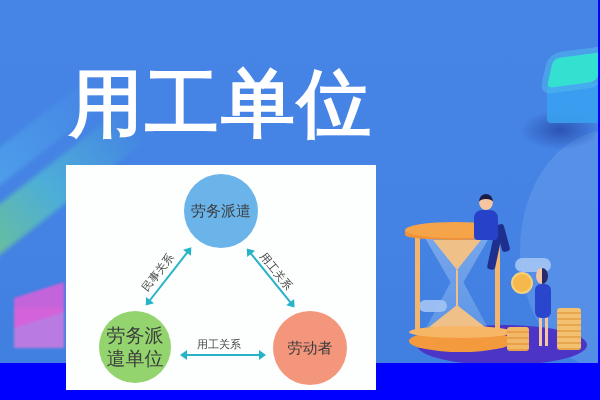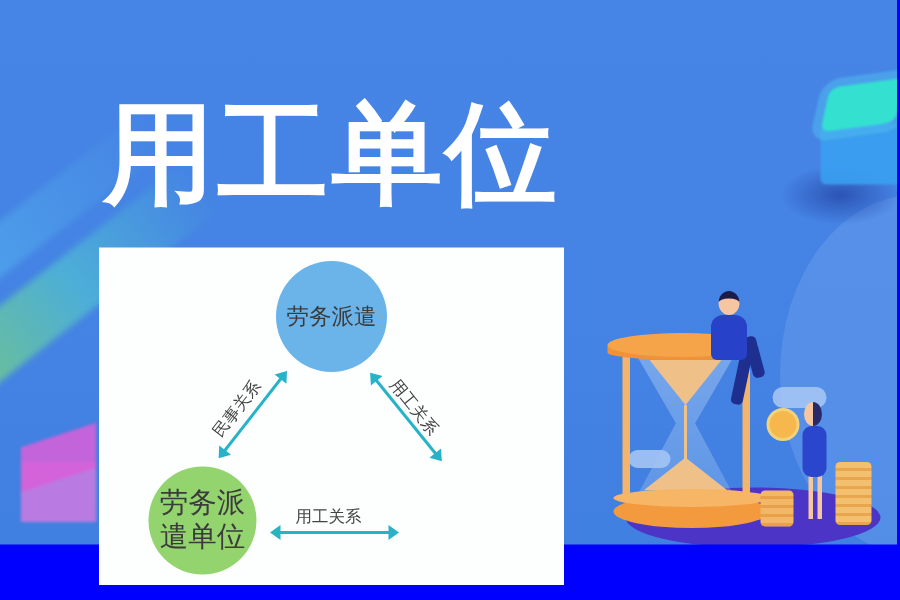--- a/index.html
+++ b/index.html
@@ -128,13 +128,16 @@
 
   <div class="circle c-top">
     <span>劳务派遣</span>
   </div>
   <div class="circle c-left">
     <div>
       <div>劳务派</div>
       <div>遣单位</div>
     </div>
   </div>
+  <div class="circle c-right">
+    <span>劳动者</span>
+  </div>
 </div>
 
 </body></html>

